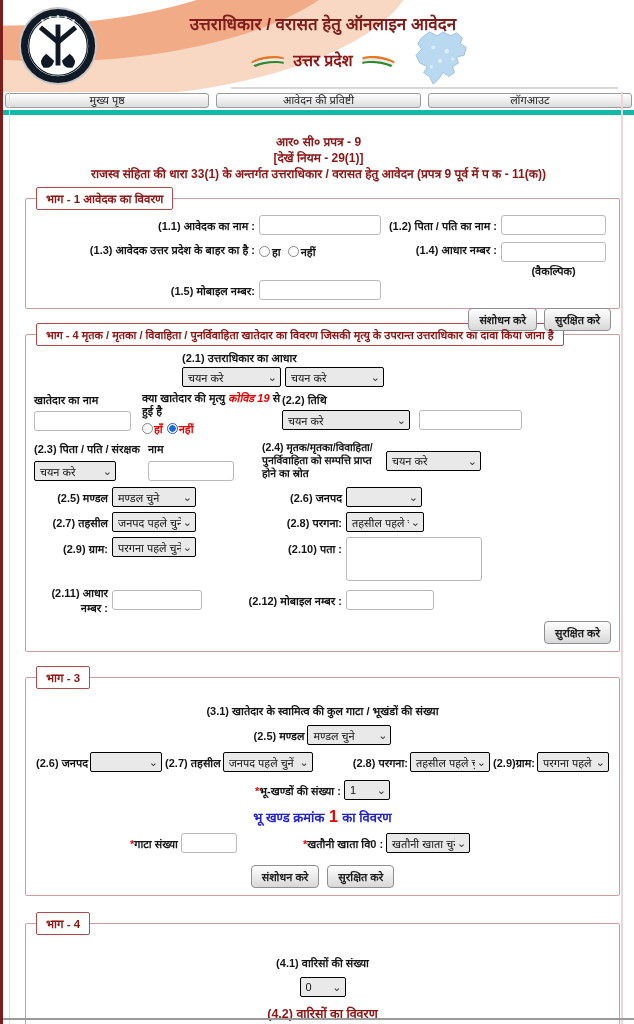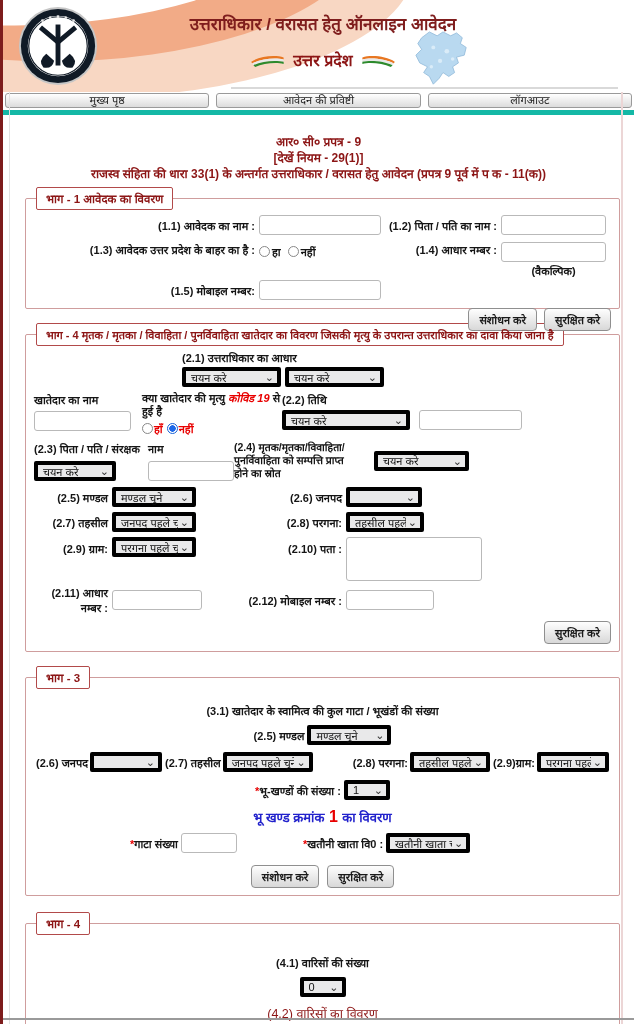--- a/index.html
+++ b/index.html
@@ -34,21 +34,21 @@
   .form-head { text-align: center; color: #8c1515; font-weight: bold; font-size: 12px; line-height: 16px; padding-top: 19px; }
 
   
   fieldset.part { border: 1px solid #cf9d9d; border-radius: 2px; margin: 5px 14px 0 22px; padding: 2px 8px 7px 8px; }
   legend.plegend { border: 1px solid #b24a4a; color: #8c1515; font-weight: bold; font-size: 11.5px;
                    padding: 3px 9px; margin-left: 2px; background: #fff; white-space: nowrap; border-radius: 2px; }
 
   
   .lbl { font-weight: bold; font-size: 11px; color: #151515; }
   .rt { text-align: right; padding-right: 4px; }
-  .sel { display: inline-flex; align-items: center; background: #e9e9ea; border: 4px solid #000000; border-radius: 2px;
+  .sel { display: inline-flex; align-items: center; background: #e9e9ea; border: 1px solid #000000; border-radius: 2px;
          height: 20px; padding: 0 3px 0 5px; font-size: 11px; color: #111; cursor: pointer; }
   .sel .txt { flex: 1; overflow: hidden; white-space: nowrap; }
   .sel .arr { font-size: 11px; color: #333; margin-left: 2px; line-height: 10px; }
   .inp { height: 20px; border: 1px solid #b9b9b9; border-radius: 3px; padding: 0 4px; font-size: 11px; background: #fff; }
   textarea.inp { resize: none; }
   .btn { display: inline-block; background: linear-gradient(#fefefe, #d8d8d8); border: 1px solid #8f8f8f; border-radius: 4px;
          padding: 3px 10px; font-size: 11px; font-weight: bold; color: #1a1a1a; cursor: pointer; }
   .radio { display: inline-block; width: 11px; height: 11px; border: 1px solid #888; border-radius: 50%; background: #fff; cursor: pointer; flex: none; }
   .radio.on { border-color: #1661d8; background: radial-gradient(circle at 50% 50%, #1d68e8 0 3px, #fff 3.5px); }
   .red { color: #e80000; }
@@ -208,21 +208,21 @@
         <div class="lbl" style="white-space:nowrap">(2.3) पिता / पति / संरक्षक</div>
         <span class="sel" style="width:82px; margin-top:5px">
             <span class="txt">चयन करे</span>
             <span class="arr">⌄</span>
           </span>
       </div>
       <div style="margin-left:28px; width:86px">
         <div class="lbl">नाम</div>
         <input class="inp" style="width: 86px; margin-top: 5px;">
       </div>
-      <div style="display:flex; align-items:center; gap:22px">
+      <div style="margin-left:28px; display:flex; align-items:center; gap:6px">
         <div class="lbl" style="width:118px; font-size:10.5px; line-height:13px">(2.4) मृतक/मृतका/विवाहिता/पुनर्विवाहिता को सम्पत्ति प्राप्त होने का स्रोत</div>
         <span class="sel" style="width:95px">
             <span class="txt">चयन करे</span>
             <span class="arr">⌄</span>
           </span>
       </div>
     </div>
 
     <div class="row" style="margin-top:6px">
       <span class="lbl rt" style="width:78px">(2.5) मण्डल</span>
@@ -352,21 +352,21 @@
 
     <div class="center lbl" style="margin-top:18px">(4.1) वारिसों की संख्या</div>
 
     <div class="row" style="margin-top:7px; justify-content:center">
       <span class="sel" style="width:46px">
           <span class="txt">0</span>
           <span class="arr">⌄</span>
         </span>
     </div>
 
-    <div class="center" style="margin-top:8px; color:#8c1515; font-weight:normal; font-size:12.5px">(4.2) वारिसों का विवरण</div>
+    <div class="center" style="margin-top:8px; color:#8c1515; font-weight:bold; font-size:12.5px">(4.2) वारिसों का विवरण</div>
 
     <div class="row" style="margin-top:6px; justify-content:center; gap:3px">
       <span class="lbl">नाम :</span>
       <input class="inp" style="width: 126px;">
     </div>
 
   </fieldset>
 
   <div class="bottom-line"></div>
 </div>

